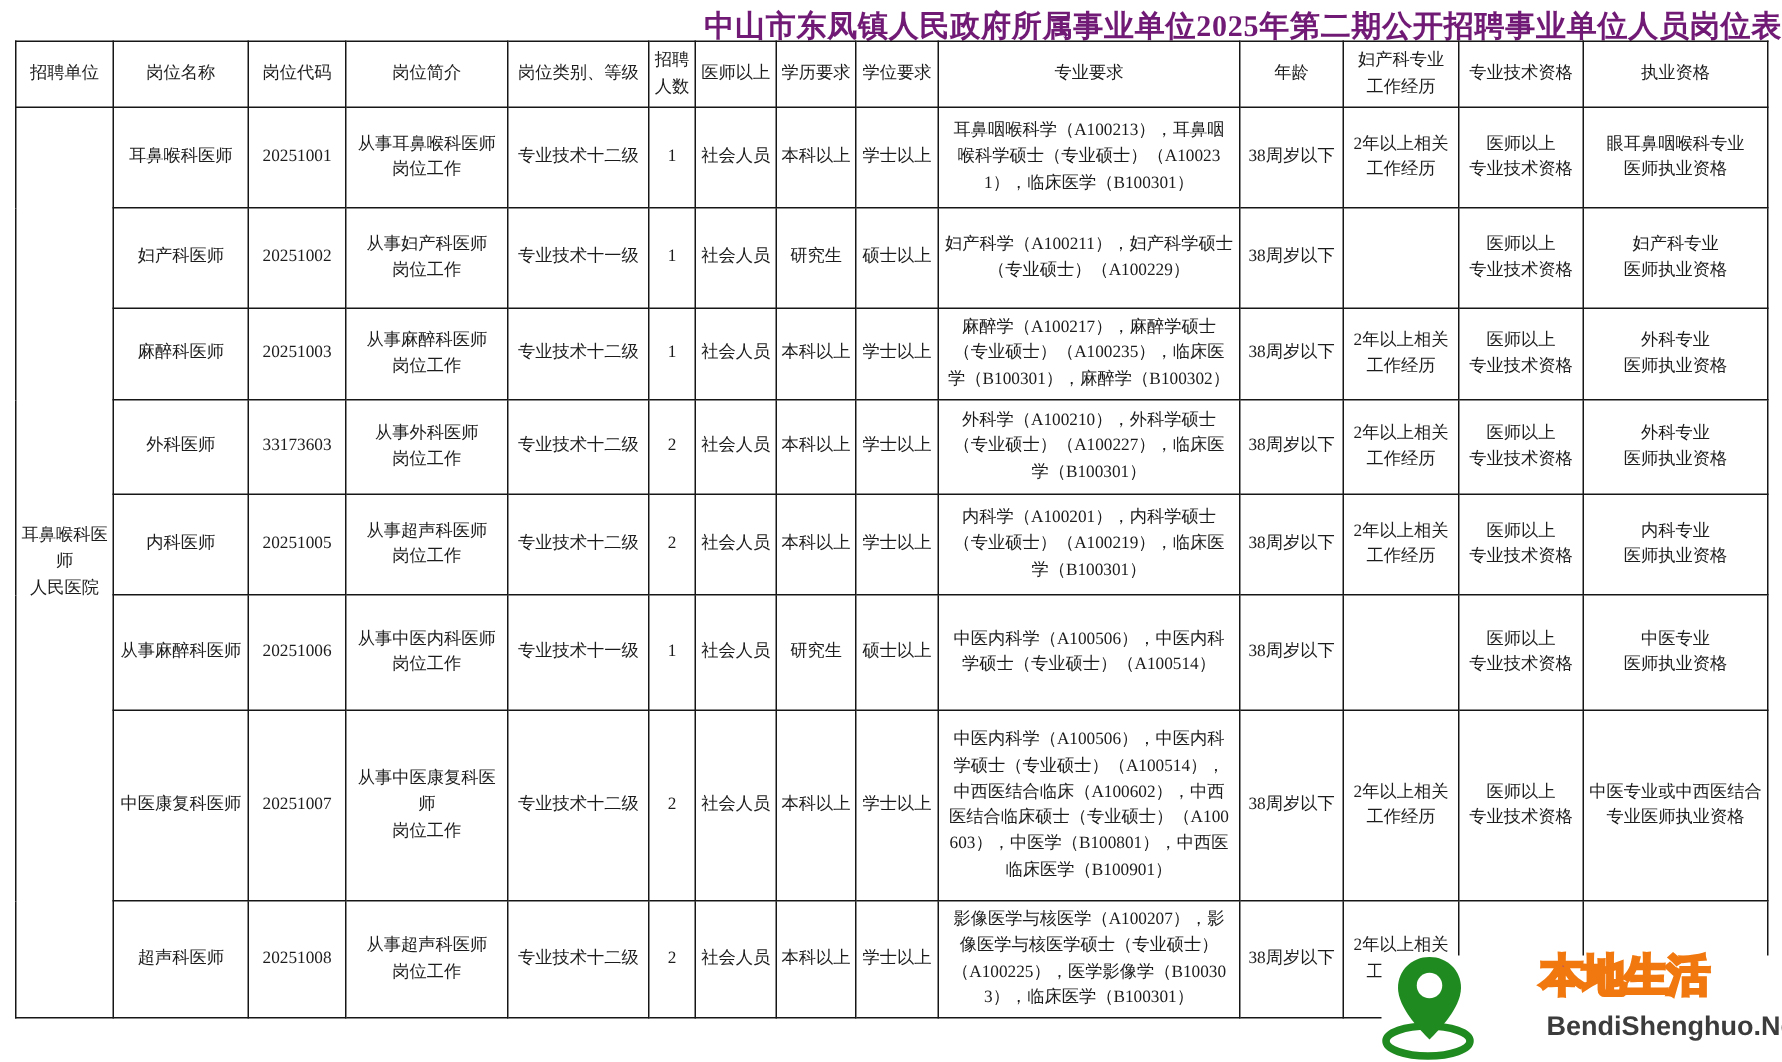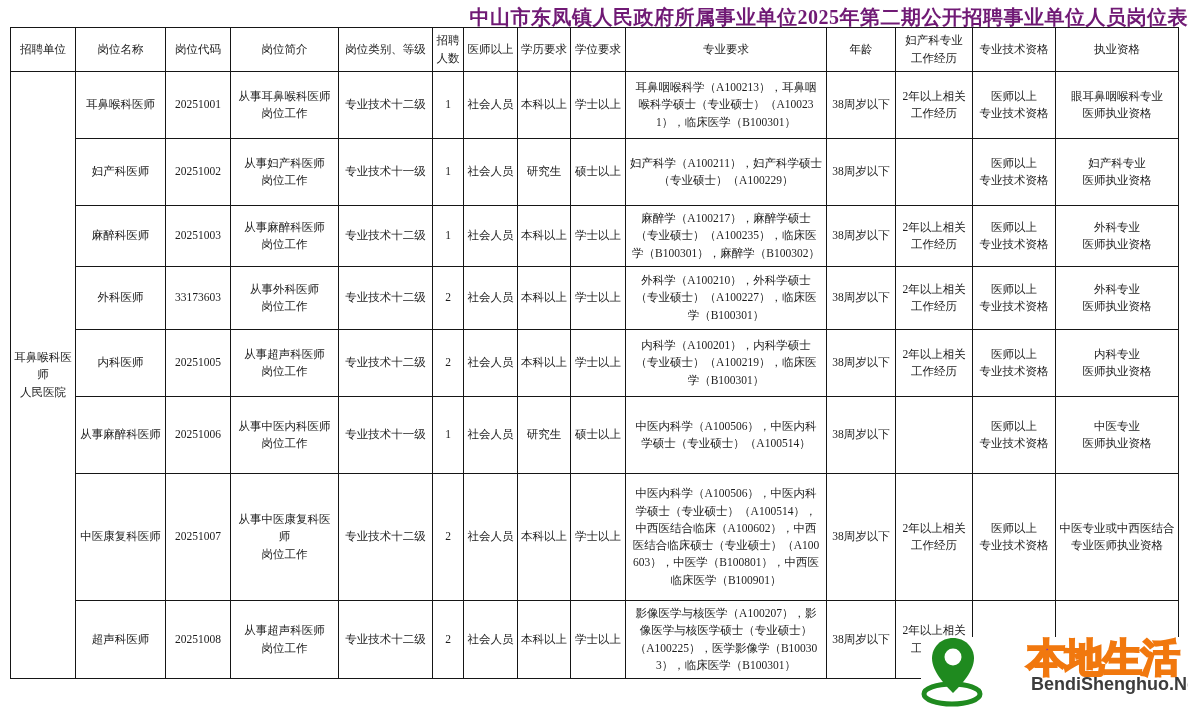--- a/index.html
+++ b/index.html
@@ -27,21 +27,21 @@
   .grid td.majors{padding:1px 4px;}
   
   .watermark{
     position:absolute;left:921px;top:637px;width:267px;height:71px;
     background:#ffffff;
   }
   .wm-pin{position:absolute;left:0px;top:0px;}
   .wm-brand{
     position:absolute;left:106px;top:-6px;margin:0;
     font-family:"Liberation Sans","DejaVu Sans",sans-serif;
-    font-size:39px;font-weight:bold;color:#6d28d9;
+    font-size:29px;font-weight:bold;color:#6d28d9;
     -webkit-text-stroke:2.2px #f1780e;letter-spacing:-1px;white-space:nowrap;
   }
   .wm-domain{
     position:absolute;left:110px;top:37px;margin:0;
     font-family:"Liberation Sans","DejaVu Sans",sans-serif;
     font-size:18px;font-weight:bold;color:#3c3c3c;letter-spacing:0px;white-space:nowrap;
   }
 </style>
 </head>
 <body>

